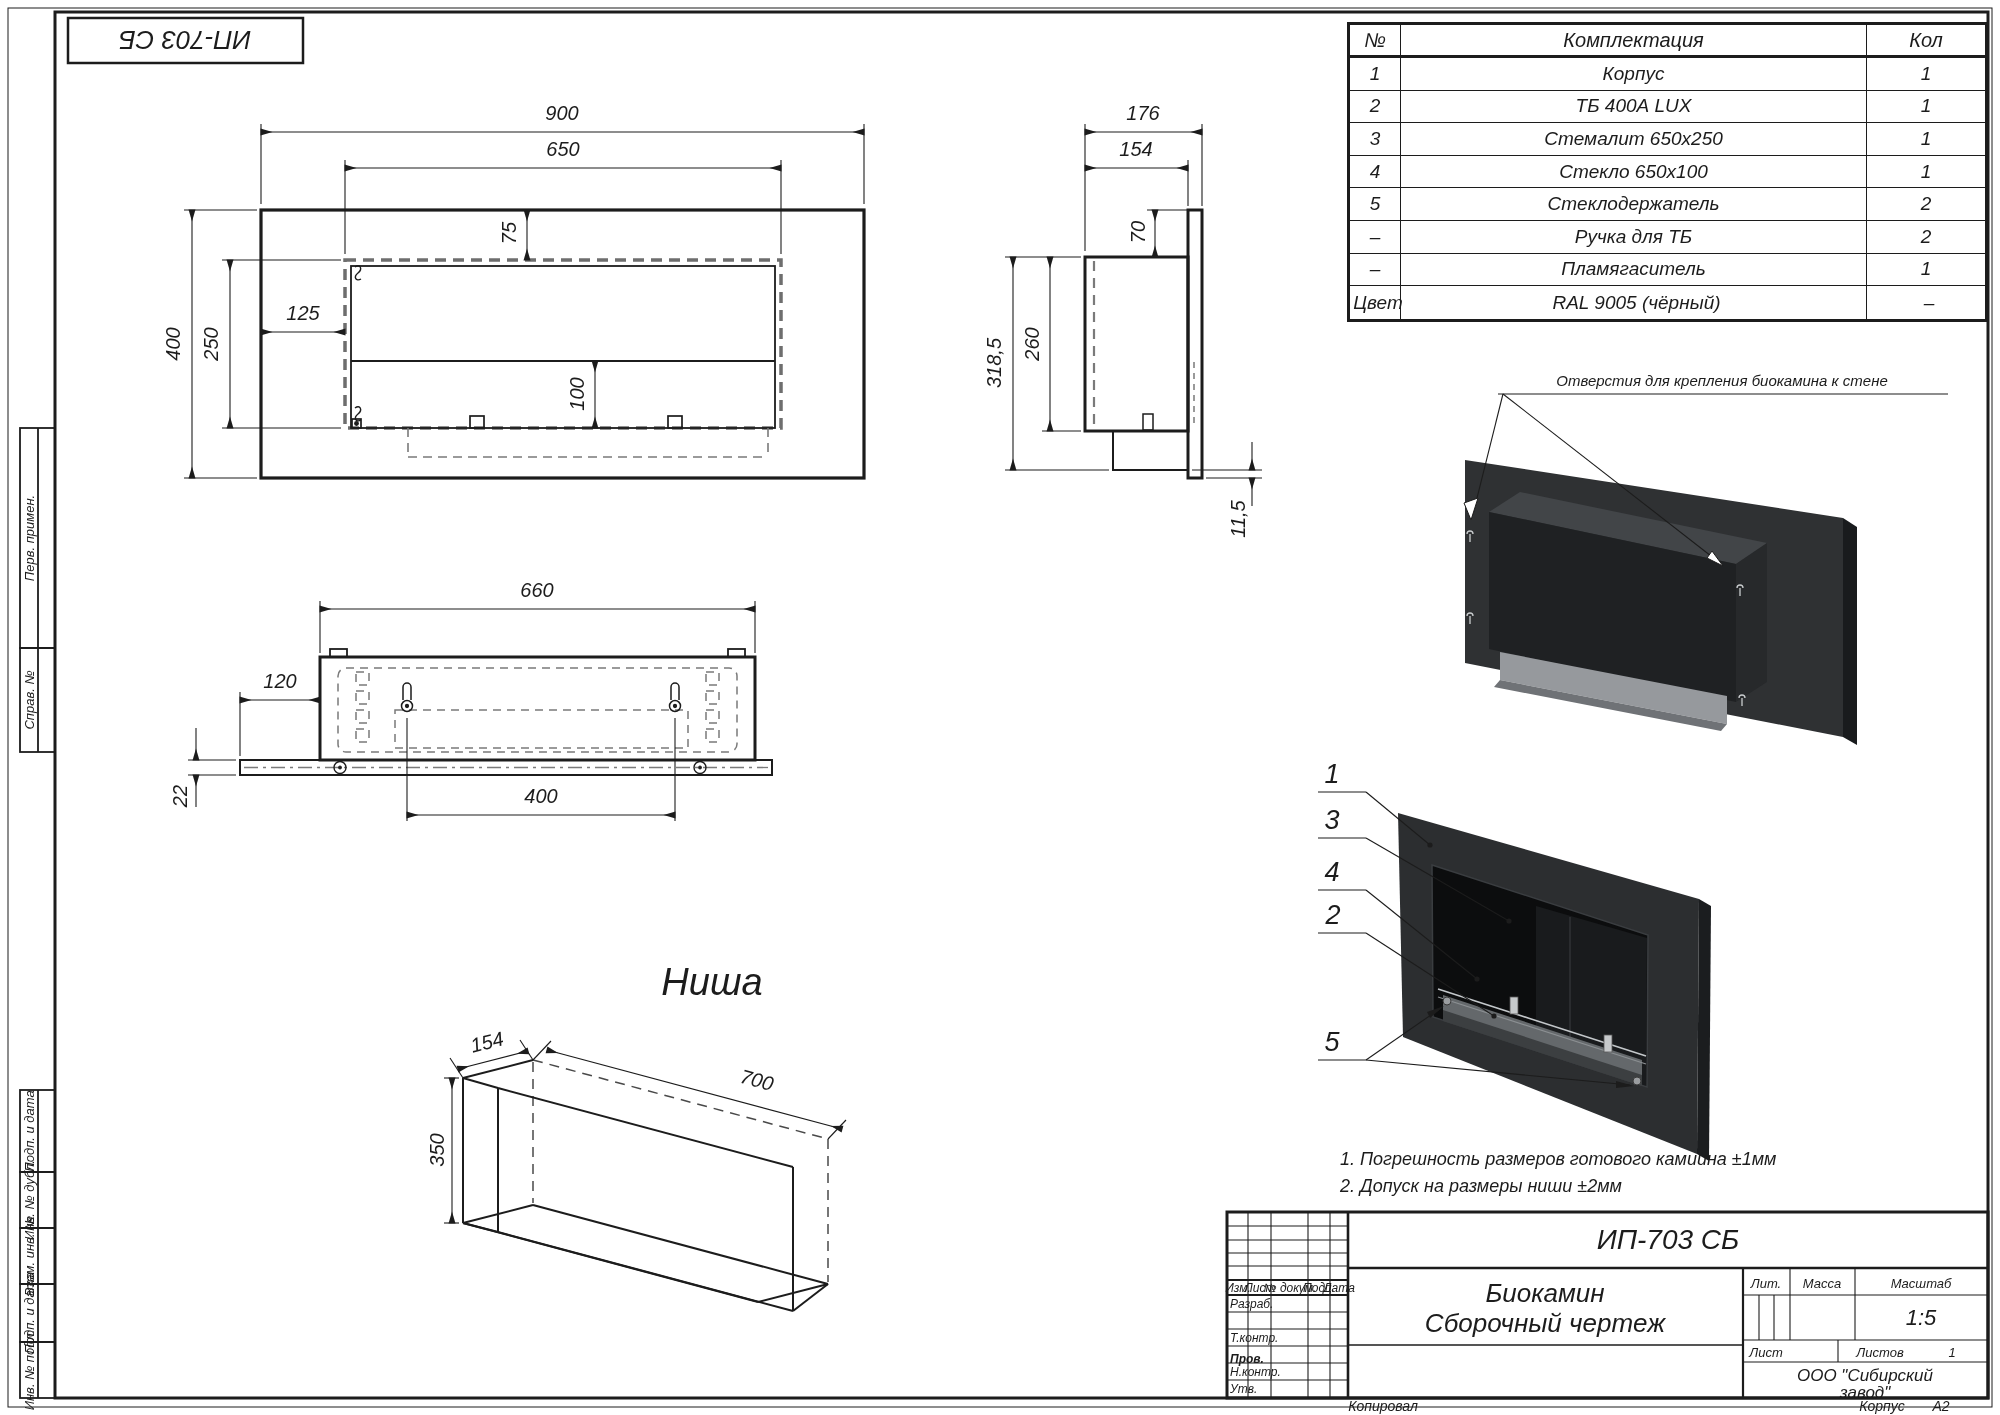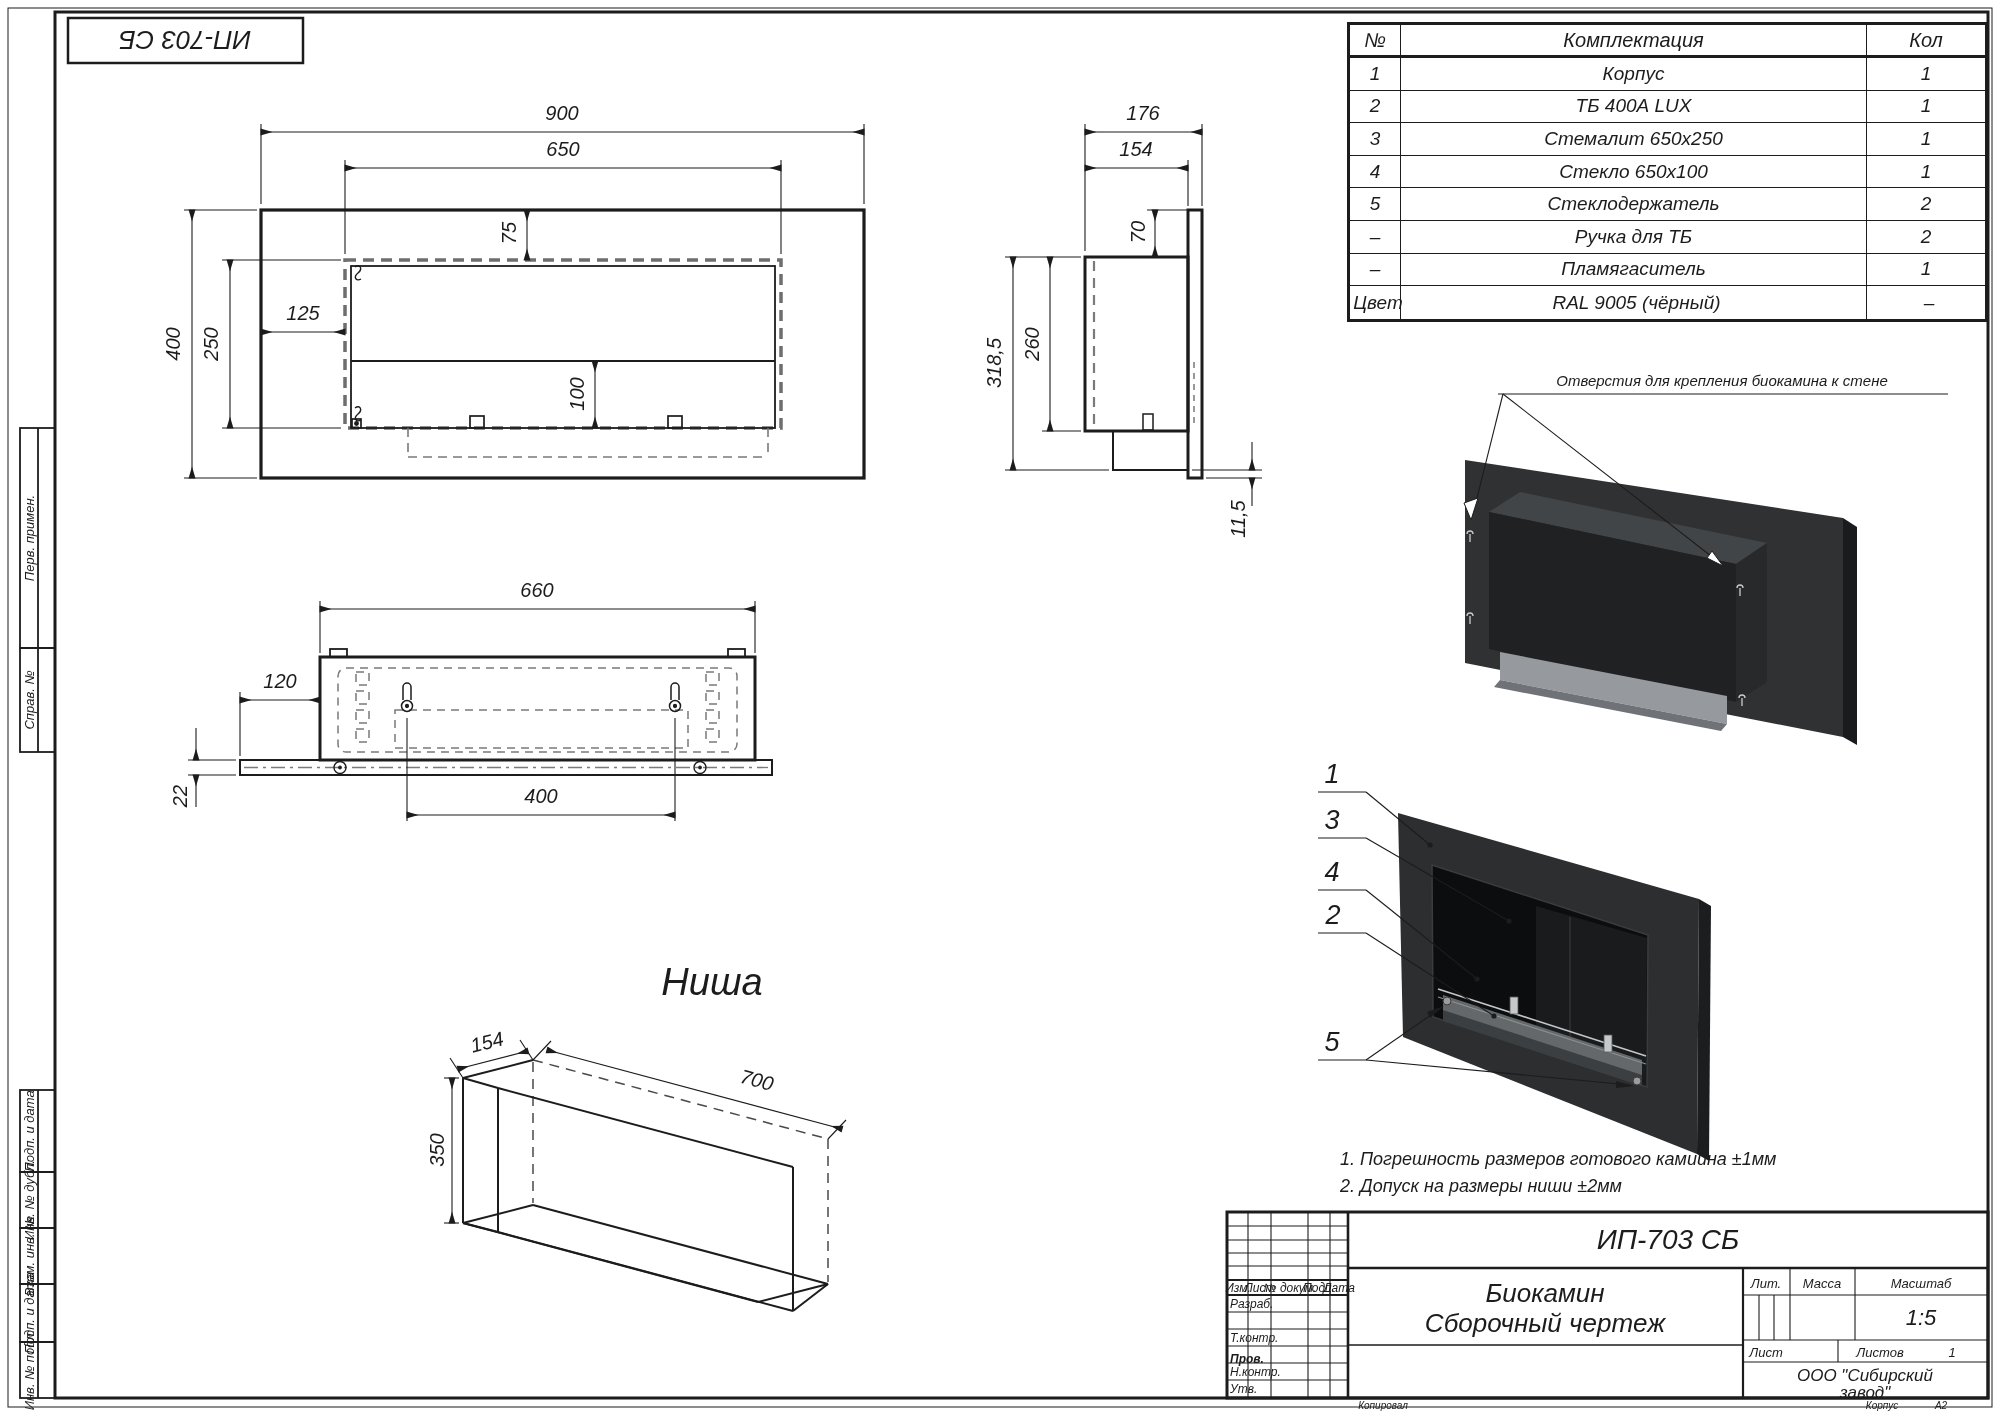--- a/index.html
+++ b/index.html
@@ -6,21 +6,21 @@
   #sheet{position:relative;width:2000px;height:1415px;background:#ffffff;overflow:hidden;
          font-family:"Liberation Sans",sans-serif;color:#1c1c1c;}
   svg{position:absolute;left:0;top:0;}
   .t{position:absolute;font-style:italic;white-space:nowrap;color:#1c1c1c;
      transform:translate(-50%,-50%);line-height:1;}
   .rot{transform:translate(-50%,-50%) rotate(-90deg);}
   .rot180{transform:translate(-50%,-50%) rotate(180deg);}
   .rotm14{transform:translate(-50%,-50%) rotate(-14deg);}
   .rot15{transform:translate(-50%,-50%) rotate(15deg);}
   .la{transform:translate(0,-50%);}
-  .fs12{font-size:12px;} .fs13{font-size:13px;} .fs14{font-size:10px;}
+  .fs12{font-size:12px;} .fs13{font-size:13px;} .fs14{font-size:14px;}
   .fs17{font-size:17px;} .fs18{font-size:18px;} .fs19{font-size:15px;}
   .fs20{font-size:20px;} .fs22{font-size:22px;} .fs26{font-size:26px;}
   .fs27{font-size:27px;} .fs28{font-size:28px;} .fs38{font-size:38px;font-weight:500;}
   
   #parts{position:absolute;left:1347px;top:22px;width:641px;height:300px;
          border:3px solid #1c1c1c;box-sizing:border-box;display:grid;
          grid-template-columns:51px 466px 118px;
          grid-template-rows:33px repeat(8,32.62px);}
   #parts div{display:flex;align-items:center;justify-content:center;
              font-style:italic;font-size:19px;box-sizing:border-box;

